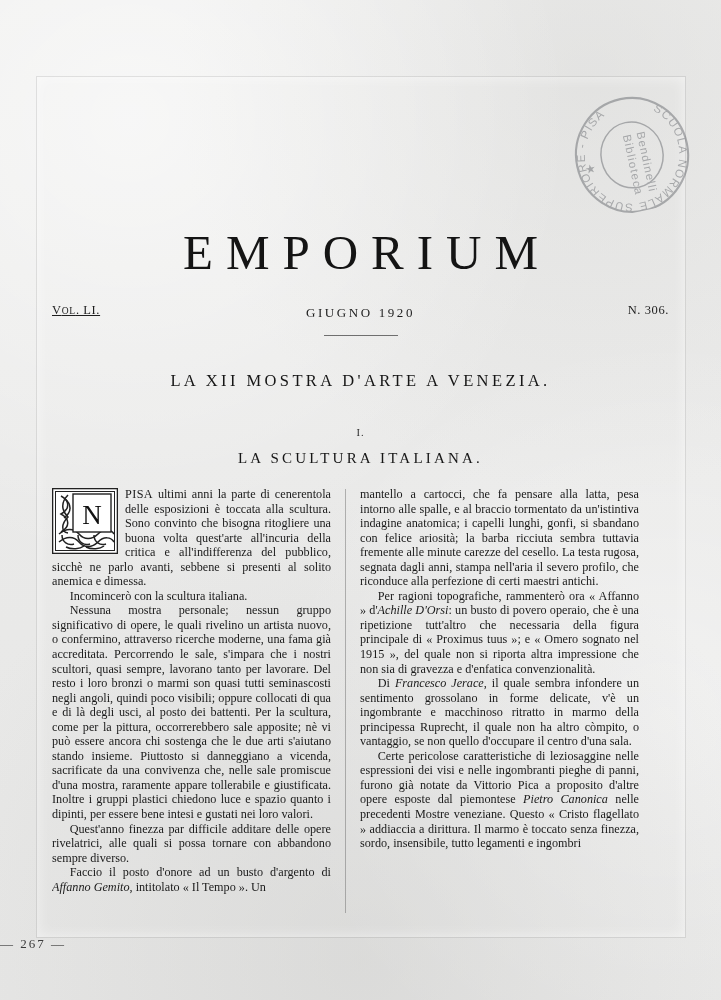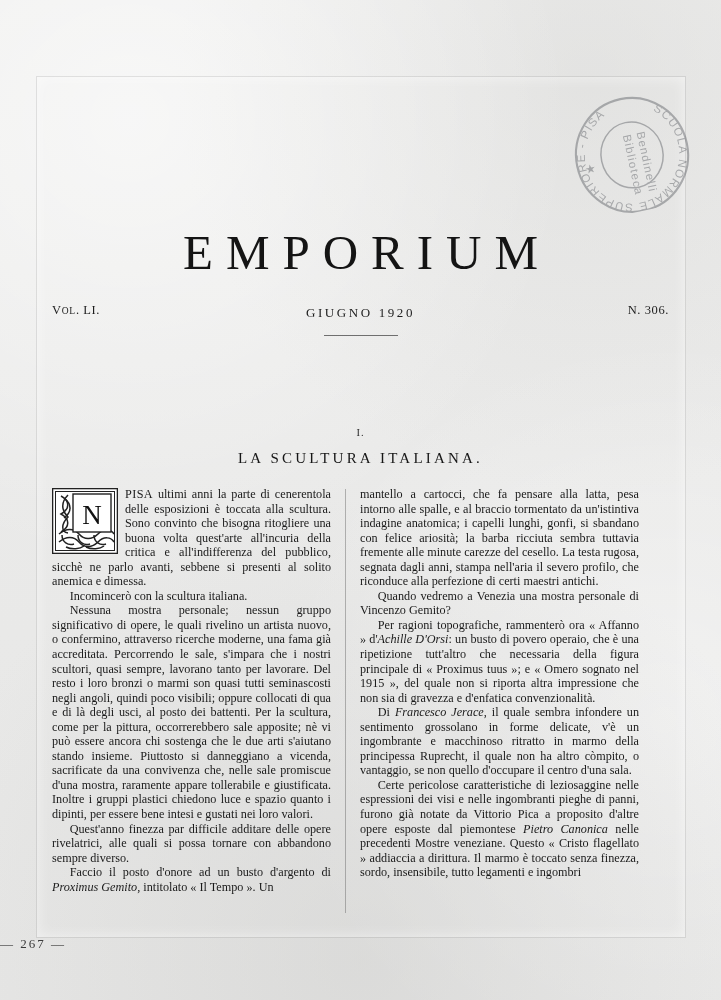--- a/index.html
+++ b/index.html
@@ -69,21 +69,21 @@
     position: relative;
     margin-top: 26px;
     height: 18px;
   }
   #vol, #num {
     position: absolute;
     top: 0;
     font-size: 12.5px;
     letter-spacing: 0.6px;
   }
-  #vol { left: 52px; }
+  #vol { left: 52px; text-decoration: underline; }
   #vol .sc { font-size: 9.5px; letter-spacing: 0.8px; }
   #num { right: 52px; }
   #month {
     font-size: 13px;
     letter-spacing: 2.6px;
   }
   #rule-short {
     width: 74px; height: 1px;
     background: #6f6f6f;
     margin: 14px auto 0;
@@ -193,20 +193,21 @@
   <div id="masthead">
     <div id="journal-title">EMPORIUM</div>
     <div id="issue-line">
       <span id="vol"><span>V</span><span class="sc">OL</span><span>. LI.</span></span>
       <span id="month">GIUGNO 1920</span>
       <span id="num">N. 306.</span>
     </div>
     <div id="rule-short"></div>
   </div>
 
+  <div id="article-title">LA XII MOSTRA D'ARTE A VENEZIA.</div>
   <div id="section-num">I.</div>
   <div id="section-title">LA SCULTURA ITALIANA.</div>
 
   <div id="columns">
 
     <div class="column left">
       <p class="para first">
         <span class="initial">
           <svg viewBox="0 0 66 66" xmlns="http://www.w3.org/2000/svg">
             <rect x="0.5" y="0.5" width="65" height="65" fill="#ffffff" stroke="#222" stroke-width="1.6"></rect>
@@ -228,28 +229,27 @@
             </g>
 
             <rect x="21" y="6" width="38" height="38" fill="#ffffff" stroke="#222" stroke-width="1.4"></rect>
             <text x="40" y="36" text-anchor="middle" font-family="Liberation Serif, serif" font-size="27" fill="#111">N</text>
           </svg>
         </span><span class="lead-caps">PISA</span><span> ultimi anni la parte di cenerentola delle esposizioni è toccata alla scultura. Sono convinto che bisogna ritogliere una buona volta quest'arte all'incuria della critica e all'indifferenza del pubblico, sicchè ne parlo avanti, sebbene si presenti al solito anemica e dimessa.</span>
       </p>
       <p class="para">Incomincerò con la scultura italiana.</p>
       <p class="para">Nessuna mostra personale; nessun gruppo significativo di opere, le quali rivelino un artista nuovo, o confermino, attraverso ricerche moderne, una fama già accreditata. Percorrendo le sale, s'impara che i nostri scultori, quasi sempre, lavorano tanto per lavorare. Del resto i loro bronzi o marmi son quasi tutti seminascosti negli angoli, quindi poco visibili; oppure collocati di qua e di là degli usci, al posto dei battenti. Per la scultura, come per la pittura, occorrerebbero sale apposite; nè vi può essere ancora chi sostenga che le due arti s'aiutano stando insieme. Piuttosto si danneggiano a vicenda, sacrificate da una convivenza che, nelle sale promiscue d'una mostra, raramente appare tollerabile e giustificata. Inoltre i gruppi plastici chiedono luce e spazio quanto i dipinti, per essere bene intesi e gustati nei loro valori.</p>
       <p class="para">Quest'anno finezza par difficile additare delle opere rivelatrici, alle quali si possa tornare con abbandono sempre diverso.</p>
-      <p class="para"><span>Faccio il posto d'onore ad un busto d'argento di </span><i>Proximus Gemito</i><span>, intitolato « Il Tempo ». Un</span></p>
+      <p class="para"><span>Faccio il posto d'onore ad un busto d'argento di </span><i>Affanno Gemito</i><span>, intitolato « Il Tempo ». Un</span></p>
     </div>
 
     <div id="col-divider"></div>
 
     <div class="column right">
       <p class="para first">mantello a cartocci, che fa pensare alla latta, pesa intorno alle spalle, e al braccio tormentato da un'istintiva indagine anatomica; i capelli lunghi, gonfi, si sbandano con felice ariosità; la barba ricciuta sembra tuttavia fremente alle minute carezze del cesello. La testa rugosa, segnata dagli anni, stampa nell'aria il severo profilo, che riconduce alla perfezione di certi maestri antichi.</p>
-      <p class="para">Quando vedremo a Venezia una mostra personale di Vincenzo Gemito?</p>
       <p class="para"><span>Per ragioni topografiche, rammenterò ora « Affanno » d'</span><i>Achille D'Orsi</i><span>: un busto di povero operaio, che è una ripetizione tutt'altro che necessaria della figura principale di « Proximus tuus »; e « Omero sognato nel 1915 », del quale non si riporta altra impressione che non sia di gravezza e d'enfatica convenzionalità.</span></p>
       <p class="para"><span>Di </span><i>Francesco Jerace</i><span>, il quale sembra infondere un sentimento grossolano in forme delicate, v'è un ingombrante e macchinoso ritratto in marmo della principessa Ruprecht, il quale non ha altro còmpito, o vantaggio, se non quello d'occupare il centro d'una sala.</span></p>
       <p class="para"><span>Certe pericolose caratteristiche di leziosaggine nelle espressioni dei visi e nelle ingombranti pieghe di panni, furono già notate da Vittorio Pica a proposito d'altre opere esposte dal piemontese </span><i>Pietro Canonica</i><span> nelle precedenti Mostre veneziane. Questo « Cristo flagellato » addiaccia a dirittura. Il marmo è toccato senza finezza, sordo, insensibile, tutto legamenti e ingombri</span></p>
     </div>
 
   </div>
 
   <div id="folio">— 267 —</div>
 
 </div>

